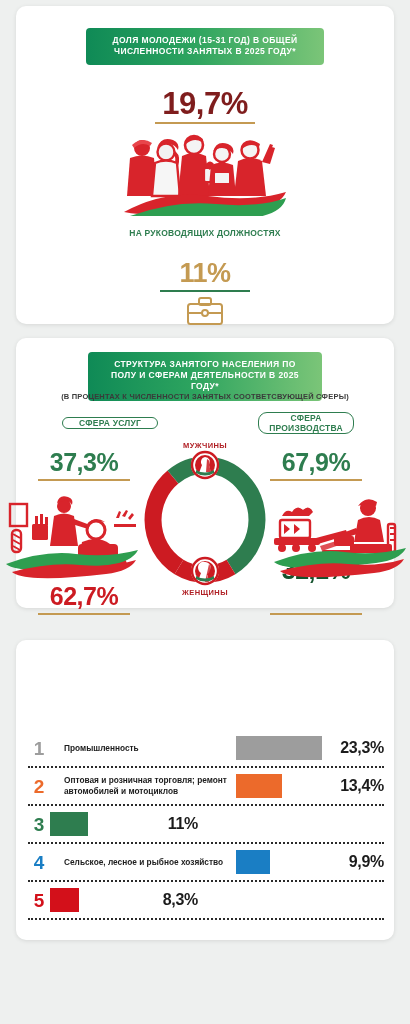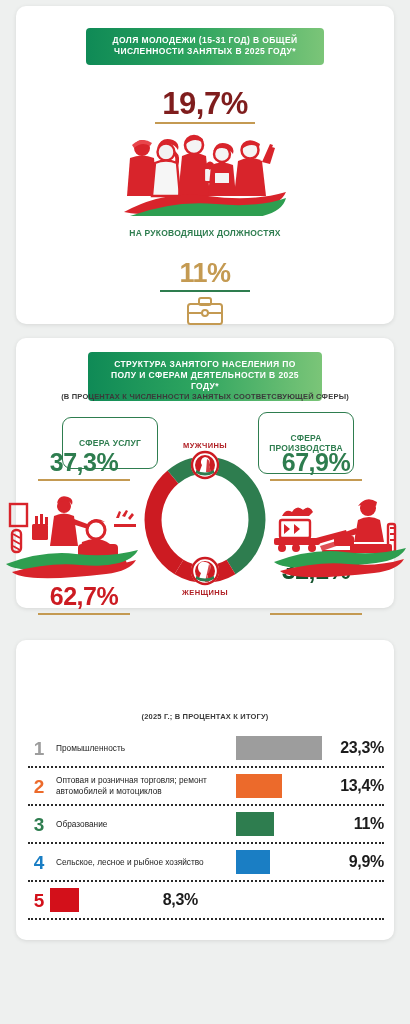--- a/index.html
+++ b/index.html
@@ -90,21 +90,21 @@
 
   .pill {
     position: absolute;
     border: 1.4px solid #2e7d4f;
     border-radius: 9px;
     color: #2e7d4f;
     font-size: 8.5px;
     font-weight: bold;
     text-align: center;
     background: #fff;
-    padding: 20px 6px;
+    padding: 0 6px;
     line-height: 1.2;
     letter-spacing: 0.2px;
     text-transform: uppercase;
   }
   #pillServices { left: 62px; top: 417px; width: 96px; }
   #pillProd     { left: 258px; top: 412px; width: 96px; }
 
   .sideStat { position: absolute; font-size: 25px; font-weight: bold; text-align: center; letter-spacing: -0.5px; }
   #sv1 { left: 24px; top: 448px; width: 120px; color: #2e7d4f; }
   #sv2 { left: 256px; top: 448px; width: 120px; color: #2e7d4f; }
@@ -147,24 +147,25 @@
     width: 22px;
     flex: 0 0 22px;
     font-size: 19px;
     font-weight: bold;
     text-align: center;
     line-height: 1;
   }
   .rlabel {
     flex: 1 1 auto;
     font-size: 8.3px;
-    font-weight: normal;
+    font-weight: bold;
     color: #1c1c1c;
     line-height: 1.28;
     padding-left: 6px;
+    margin-left: 8px;
   }
   .barwrap { flex: 0 0 86px; display: flex; justify-content: flex-start; }
   .bar { height: 24px; }
   .rval {
     flex: 0 0 62px;
     text-align: right;
     font-size: 16px;
     font-weight: bold;
     color: #1c1c1c;
     letter-spacing: -0.3px;
@@ -319,42 +320,40 @@
       <rect x="116" y="30" width="7" height="28" rx="2" fill="none" stroke="#d8242b" stroke-width="2.4"></rect>
       <path d="M118 34 h4 M118 40 h4 M118 46 h4" stroke="#d8242b" stroke-width="2"></path>
       <rect x="50" y="56" width="30" height="6" rx="1.5"></rect>
     </g>
     <path d="M2 68 q38 -14 70 -10 q32 4 62 -4 q-6 12 -30 15 q-40 5 -70 5 q-24 0 -32 -6z" fill="#2e9e50"></path>
     <path d="M8 77 q38 -10 68 -7 q30 3 56 -5 q-6 11 -30 14 q-40 5 -68 4 q-20 -1 -26 -6z" fill="#d8242b"></path>
   </svg>
 
   <div class="card" id="card3"></div>
 
-  <div class="subcap" id="cap4">(2025 Г.; В ПРОЦЕНТАХ К ИТОГУ)</div>
 
   <div id="topList">
       <div class="row">
         <div class="rank" style="color: rgb(157, 157, 157);">1</div>
         <div class="rlabel">Промышленность</div>
         <div class="barwrap">
           <div class="bar" style="background: rgb(157, 157, 157); width: 86px;"></div>
         </div>
         <div class="rval">23,3%</div>
       </div>
       <div class="row">
         <div class="rank" style="color: rgb(236, 106, 43);">2</div>
         <div class="rlabel">Оптовая и розничная торговля; ремонт автомобилей и мотоциклов</div>
         <div class="barwrap">
           <div class="bar" style="background: rgb(236, 106, 43); width: 46px;"></div>
         </div>
         <div class="rval">13,4%</div>
       </div>
       <div class="row">
         <div class="rank" style="color: rgb(46, 125, 79);">3</div>
-        <div class="rlabel">Образование</div>
         <div class="barwrap">
           <div class="bar" style="background: rgb(46, 125, 79); width: 38px;"></div>
         </div>
         <div class="rval">11%</div>
       </div>
       <div class="row">
         <div class="rank" style="color: rgb(26, 126, 196);">4</div>
         <div class="rlabel">Сельское, лесное и рыбное хозяйство</div>
         <div class="barwrap">
           <div class="bar" style="background: rgb(26, 126, 196); width: 34px;"></div>

